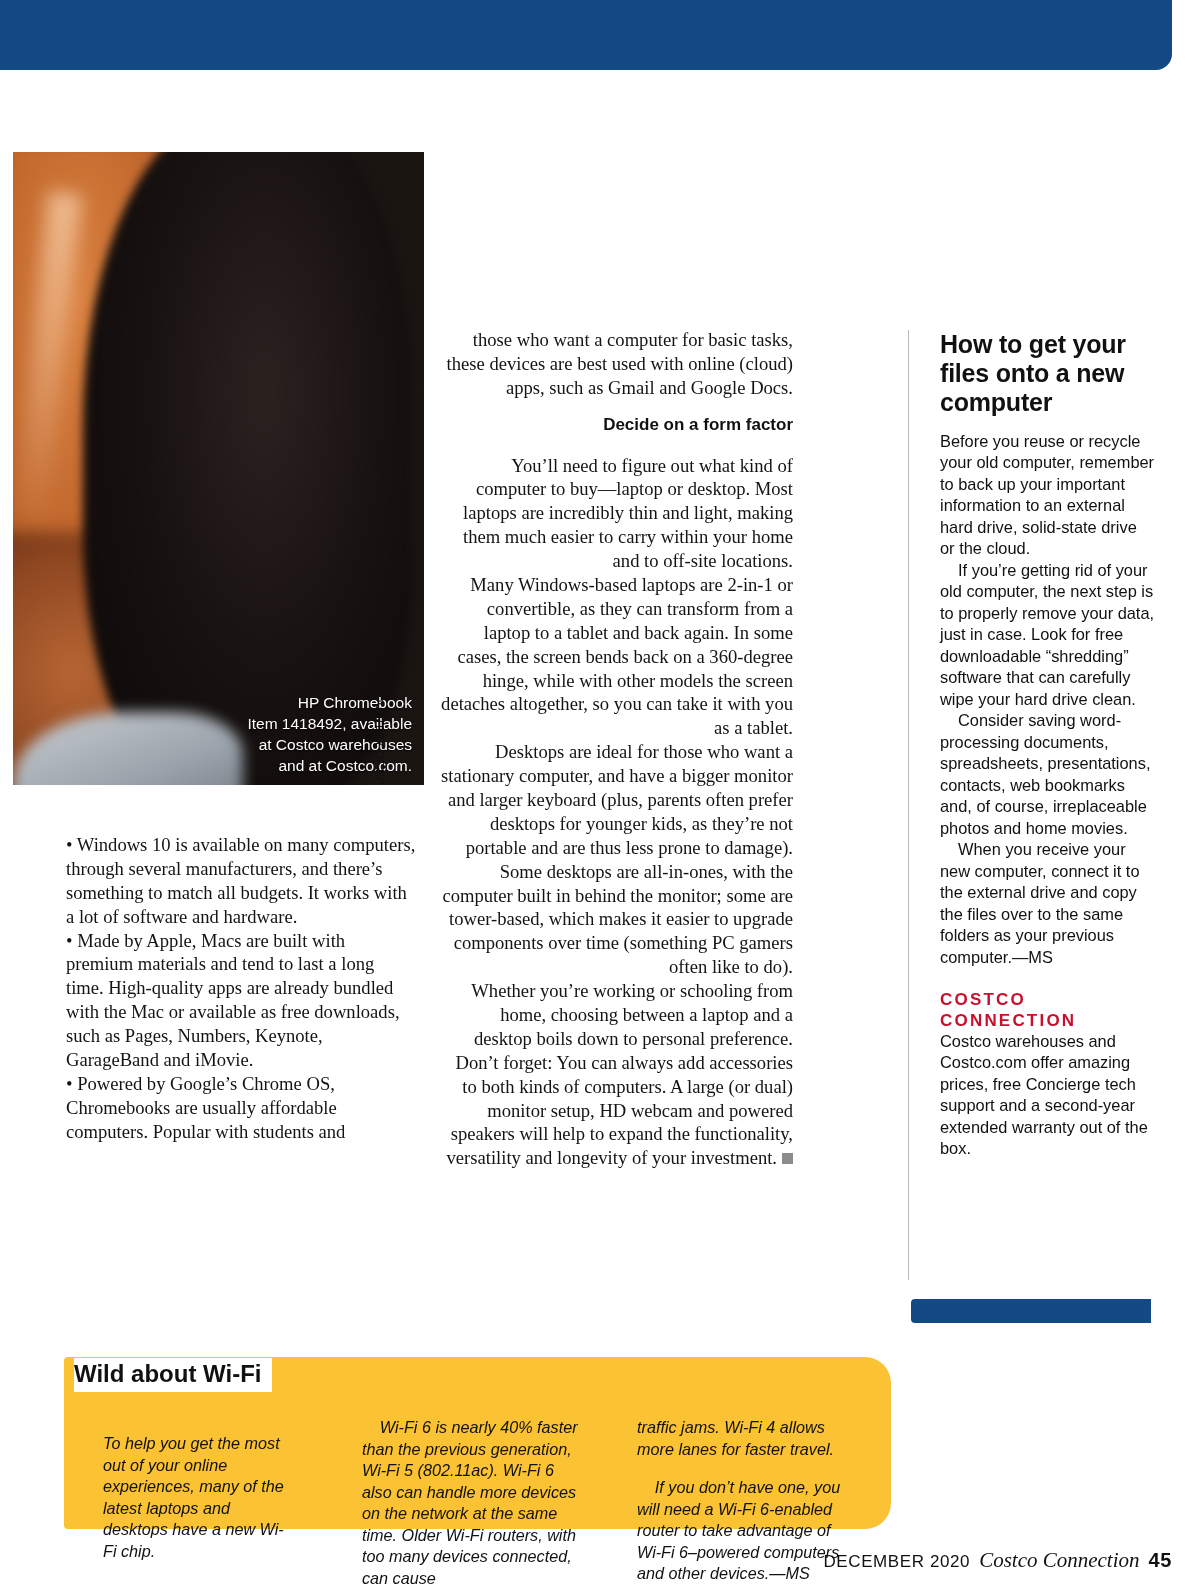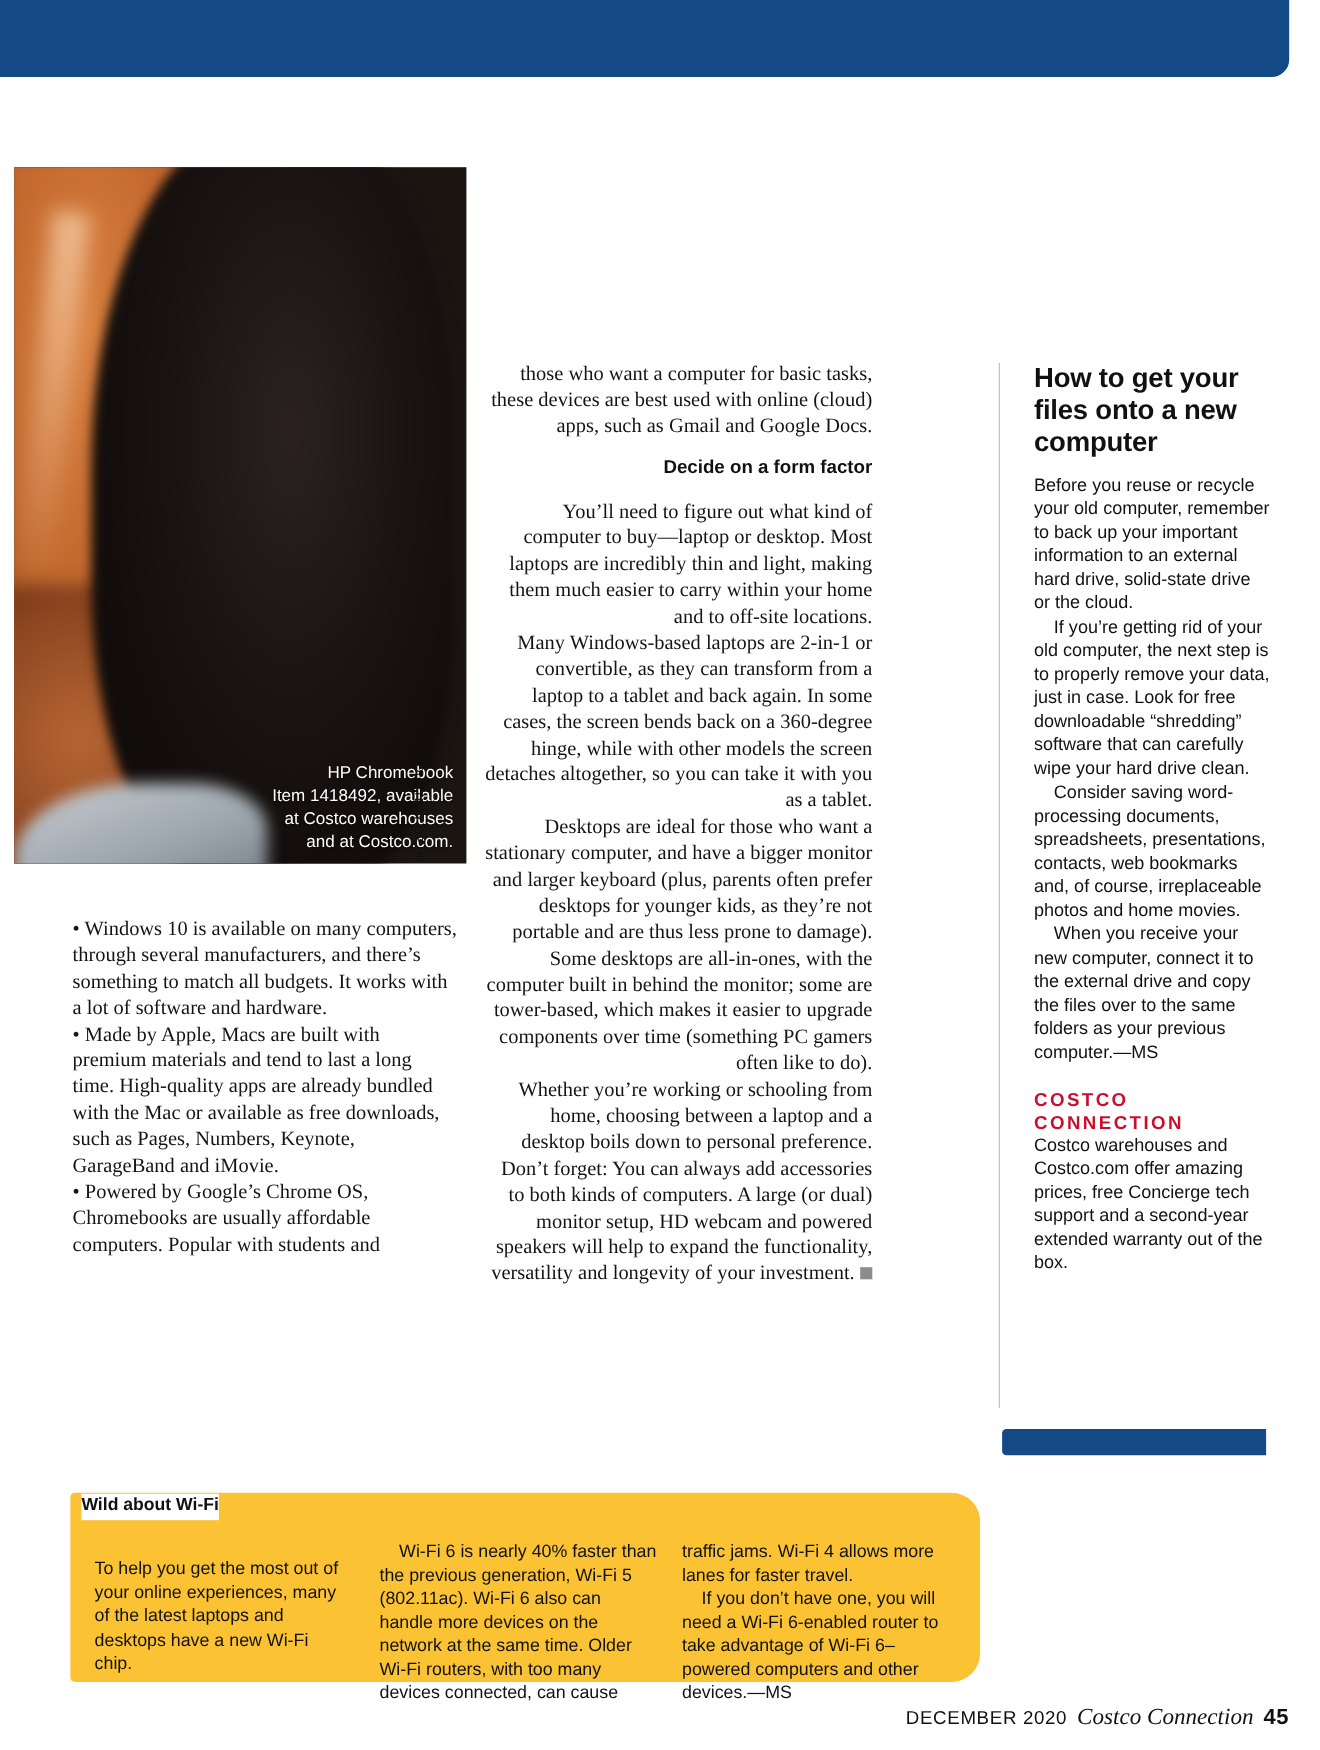--- a/index.html
+++ b/index.html
@@ -211,33 +211,33 @@
     height: 172px;
     background: #fbc233;
     border-radius: 4px 26px 26px 4px;
   }
   .wifi-title {
     position: absolute;
     left: 74px;
     top: 1358px;
     font-family: "Liberation Sans", sans-serif;
     font-weight: bold;
-    font-size: 16px;
+    font-size: 24px;
     color: #111;
     background: #ffffff;
-    padding: 2px 0 4px 0;
+    padding: 2px 10px 4px 0;
   }
   .wifi-col {
     position: absolute;
     font-family: "Liberation Sans", sans-serif;
     font-size: 16.2px;
     line-height: 1.33;
     color: #111;
   }
-  .wifi-col p { margin: 0; }
+  .wifi-col p { margin: 17px; font-style: italic; }
   .wifi-col p.indent { text-indent: 1.1em; }
   #wifi-c1 { left: 86px; top: 1416px; width: 228px; }
   #wifi-c2 { left: 345px; top: 1400px; width: 252px; }
   #wifi-c3 { left: 620px; top: 1400px; width: 250px; }
 
   
   .footer {
     position: absolute;
     right: 28px;
     bottom: 18px;

